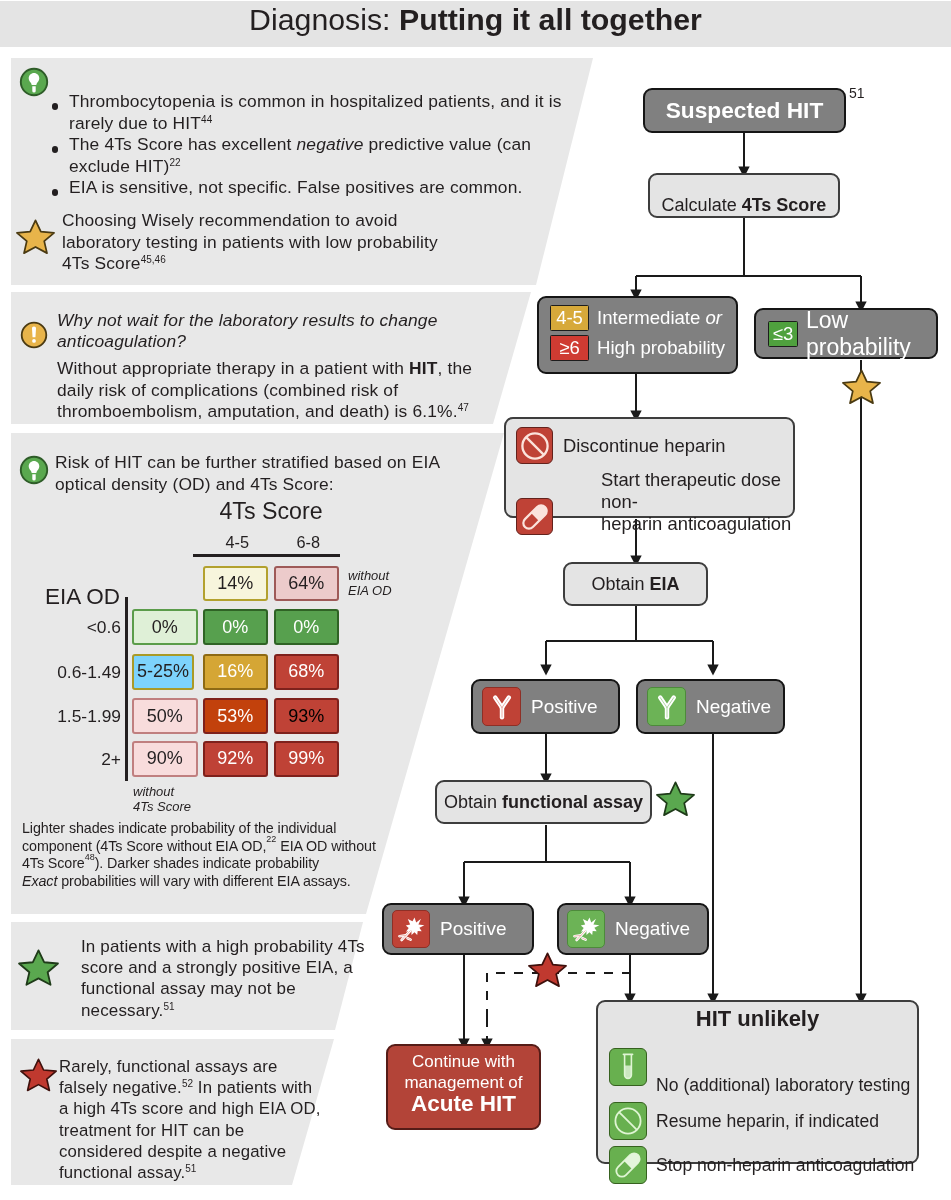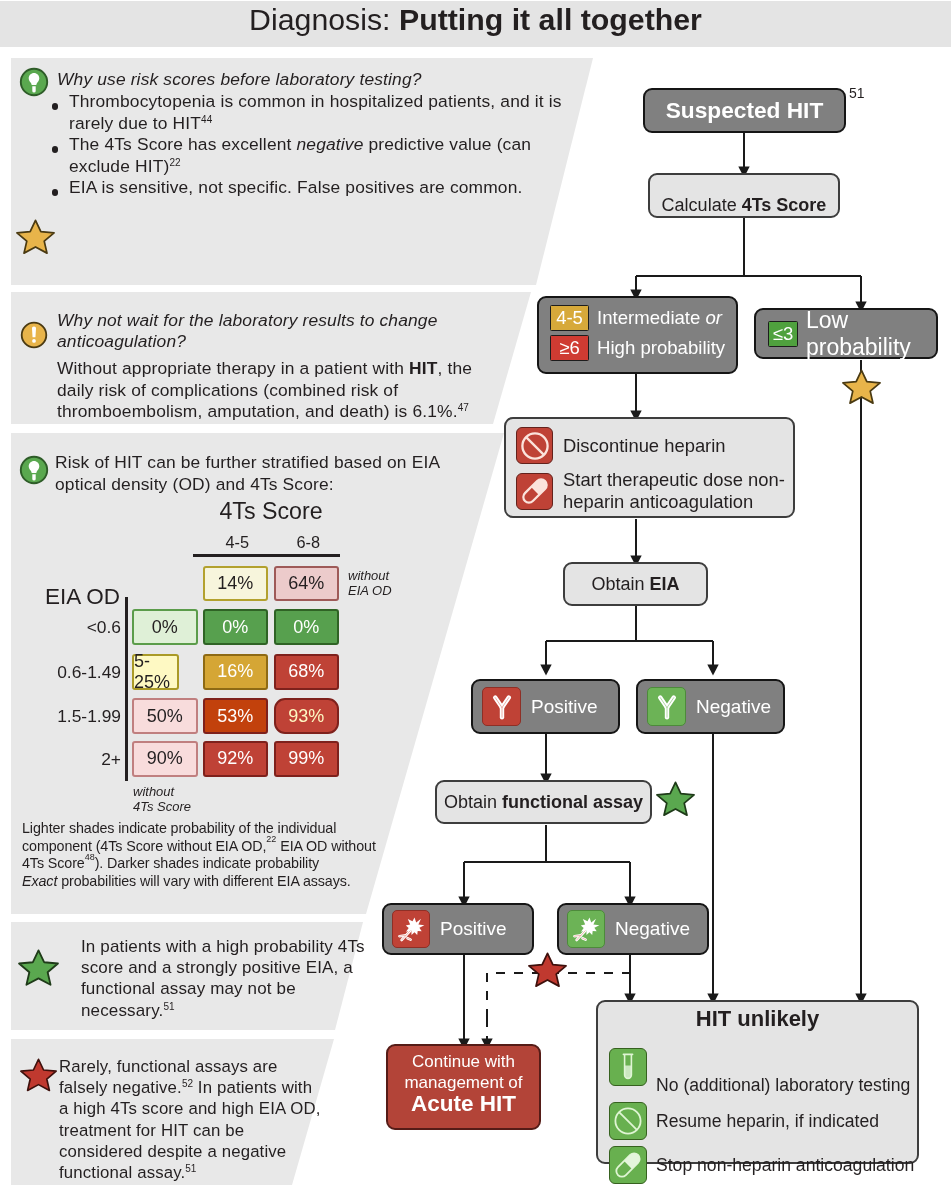--- a/index.html
+++ b/index.html
@@ -68,32 +68,36 @@
   <svg class="lpanel-shape" style="position:absolute;left:11px;top:58px;" width="584" height="227" viewBox="0 0 584 227" data-name="panel-1-background">
     <path d="M0,0 H582 L525,227 H0 Z" fill="#e8e8e8"></path>
   </svg>
 
   <svg style="position:absolute;left:19px;top:67px;" width="30" height="30" viewBox="0 0 30 30" data-name="lightbulb-green-icon">
     <circle cx="15" cy="15" r="13.2" fill="#5aa84f" stroke="#2e5c28" stroke-width="1.9"></circle>
     <path d="M15 5.9c-2.9 0-5.3 2.4-5.3 5.3 0 2.0 1.1 3.2 1.9 4.3 0.6 0.8 1.0 1.6 1.1 2.5h4.6c0.1-0.9 0.5-1.7 1.1-2.5 0.8-1.1 1.9-2.3 1.9-4.3 0-2.9-2.4-5.3-5.3-5.3z" fill="#ffffff"></path>
     <path d="M13.3 19.3 h3.4 v4.6 a1.7 1.7 0 0 1 -3.4 0 Z" fill="#ffffff"></path>
   </svg>
 
-  <div class="ptxt q" style="left:57px;top:69px;width:470px;" data-name="panel-1-question">Why use risk scores before laboratory testing?</div>
 
   <ul class="bul" style="position:absolute;left:52px;top:91px;width:520px;" data-name="panel-1-bullets">
     <li data-name="panel-1-bullet-1"><span data-name="bullet-1-line-1">Thrombocytopenia is common in hospitalized patients, and it is</span><br><span data-name="bullet-1-line-2">rarely due to HIT</span><sup data-name="bullet-1-sup">44</sup></li>
     <li data-name="panel-1-bullet-2"><span data-name="bullet-2-pre">The 4Ts Score has excellent </span><i data-name="bullet-2-em">negative</i><span data-name="bullet-2-post"> predictive value (can</span><br><span data-name="bullet-2-line-2">exclude HIT)</span><sup data-name="bullet-2-sup">22</sup></li>
     <li data-name="panel-1-bullet-3"><span data-name="bullet-3-text">EIA is sensitive, not specific. False positives are common.</span></li>
   </ul>
 
   <svg style="position:absolute;left:15px;top:219px;" width="41" height="41" viewBox="0 0 40 40" data-name="star-orange-icon">
     <path class="star5" d="M20.0 1.3 L25.2 12.3 L38.1 13.5 L28.5 21.6 L31.2 33.3 L20.0 27.3 L8.8 33.3 L11.5 21.6 L1.9 13.5 L14.8 12.3 Z" fill="#e8b44a" stroke="#4a3a12" stroke-width="1.7" stroke-linejoin="round"></path>
   </svg>
 
+  <div class="ptxt body14" style="left:62px;top:210px;width:440px;" data-name="panel-1-star-text">
+    <div data-name="star-text-line-1">Choosing Wisely recommendation to avoid</div>
+    <div data-name="star-text-line-2">laboratory testing in patients with low probability</div>
+    <div data-name="star-text-line-3"><span data-name="star-text-line-3-text">4Ts Score</span><sup data-name="star-text-line-3-sup">45,46</sup></div>
+  </div>
 
   <svg style="position:absolute;left:11px;top:292px;" width="524" height="132" viewBox="0 0 524 132" data-name="panel-2-background">
     <path d="M0,0 H520 L482,132 H0 Z" fill="#e8e8e8"></path>
   </svg>
 
   <svg style="position:absolute;left:20px;top:321px;" width="28" height="28" viewBox="0 0 28 28" data-name="exclamation-orange-icon">
     <circle cx="14" cy="14" r="12.3" fill="#e8b44a" stroke="#4a3a12" stroke-width="1.8"></circle>
     <path d="M14 5.6 c-1.25 0 -2.1 0.85 -2.0 2.0 l0.55 8.6 h2.9 l0.55 -8.6 c0.1 -1.15 -0.75 -2.0 -2.0 -2.0 z" fill="#fff"></path>
     <circle cx="14" cy="19.9" r="1.85" fill="#fff"></circle>
   </svg>
@@ -133,27 +137,27 @@
       <div class="hm-axis" style="left:45px;top:584px;" data-name="heatmap-row-axis-label">EIA OD</div>
       <div class="hm-cell" style="left:202.5px;top:566px;width:65.5px;height:35px;background:#f7f5dc;border-color:#b3a12e;color:#231f20;" data-name="heatmap-header-cell-1">14%</div>
       <div class="hm-cell" style="left:273.5px;top:566px;width:65.5px;height:35px;background:#eccbcb;border-color:#9e5a58;color:#231f20;" data-name="heatmap-header-cell-2">64%</div>
       <div class="hm-note" style="left:348px;top:568px;width:80px;" data-name="heatmap-right-note-line-1">without</div>
       <div class="hm-note" style="left:348px;top:583px;width:80px;" data-name="heatmap-right-note-line-2">EIA OD</div>
       <div class="hm-rowlbl" style="left:10px;top:617px;width:111px;" data-name="heatmap-row-label-0">&lt;0.6</div>
       <div class="hm-cell" style="left:132px;top:609px;width:65.5px;height:36px;background:#dff0d7;border-color:#5b9c4a;color:#231f20;" data-name="heatmap-cell-r0-c0">0%</div>
       <div class="hm-cell" style="left:202.5px;top:609px;width:65.5px;height:36px;background:#57a04e;border-color:#2f6325;color:#ffffff;" data-name="heatmap-cell-r0-c1">0%</div>
       <div class="hm-cell" style="left:273.5px;top:609px;width:65.5px;height:36px;background:#57a04e;border-color:#2f6325;color:#ffffff;" data-name="heatmap-cell-r0-c2">0%</div>
       <div class="hm-rowlbl" style="left:10px;top:661.5px;width:111px;" data-name="heatmap-row-label-1">0.6-1.49</div>
-      <div class="hm-cell" style="left:132px;top:653.5px;width:47px;height:36px;background:#fef9c3;border-color:#aa9a27;color:#231f20;" data-name="heatmap-cell-r1-c0">5-25%</div>
+      <div class="hm-cell" style="left:132px;top:653.5px;width:62px;height:36px;background:#7dd3fc;border-color:#aa9a27;color:#231f20;" data-name="heatmap-cell-r1-c0">5-25%</div>
       <div class="hm-cell" style="left:202.5px;top:653.5px;width:65.5px;height:36px;background:#d5a635;border-color:#8e6a14;color:#ffffff;" data-name="heatmap-cell-r1-c1">16%</div>
       <div class="hm-cell" style="left:273.5px;top:653.5px;width:65.5px;height:36px;background:#bf4236;border-color:#7e211c;color:#ffffff;" data-name="heatmap-cell-r1-c2">68%</div>
       <div class="hm-rowlbl" style="left:10px;top:706px;width:111px;" data-name="heatmap-row-label-2">1.5-1.99</div>
       <div class="hm-cell" style="left:132px;top:698px;width:65.5px;height:36px;background:#f8dcdc;border-color:#c07f7f;color:#231f20;" data-name="heatmap-cell-r2-c0">50%</div>
       <div class="hm-cell" style="left:202.5px;top:698px;width:65.5px;height:36px;background:#c2410c;border-color:#7e211c;color:#ffffff;" data-name="heatmap-cell-r2-c1">53%</div>
-      <div class="hm-cell" style="left:273.5px;top:698px;width:65.5px;height:36px;background:#bf4236;border-color:#7e211c;color:#fef9c3;border-radius:11px;" data-name="heatmap-cell-r2-c2">93%</div>
+      <div class="hm-cell" style="left:273.5px;top:698px;width:65.5px;height:36px;background:#bf4236;border-color:#7e211c;color:#000000;" data-name="heatmap-cell-r2-c2">93%</div>
       <div class="hm-rowlbl" style="left:10px;top:748.5px;width:111px;" data-name="heatmap-row-label-3">2+</div>
       <div class="hm-cell" style="left:132px;top:740.5px;width:65.5px;height:36px;background:#f8dcdc;border-color:#c07f7f;color:#231f20;" data-name="heatmap-cell-r3-c0">90%</div>
       <div class="hm-cell" style="left:202.5px;top:740.5px;width:65.5px;height:36px;background:#bf4236;border-color:#7e211c;color:#ffffff;" data-name="heatmap-cell-r3-c1">92%</div>
       <div class="hm-cell" style="left:273.5px;top:740.5px;width:65.5px;height:36px;background:#bf4236;border-color:#7e211c;color:#ffffff;" data-name="heatmap-cell-r3-c2">99%</div>
       <div class="hm-note" style="left:133px;top:784px;width:110px;" data-name="heatmap-col0-footer-line-1">without</div>
       <div class="hm-note" style="left:133px;top:799px;width:110px;" data-name="heatmap-col0-footer-line-2">4Ts Score</div>
     </div>
 
   <div class="ptxt" style="left:22px;top:820px;width:370px;font-size:14.3px;line-height:17.5px;letter-spacing:-0.1px;" data-name="panel-3-footnote">
       <style>[data-name="panel-3-footnote"] sup{font-size:9px;vertical-align:2.5px;}</style>
@@ -275,21 +279,21 @@
        padding:8px 0 0 10px;box-sizing:border-box;" data-name="discontinue-heparin-box">
     <div style="display:flex;align-items:center;margin-bottom:5px;" data-name="discontinue-row">
       <span class="icon-sq" style="width:37px;height:37px;background:#bf4236;border:1.7px solid #63221c;border-radius:6px;flex:0 0 auto;" data-name="no-entry-red-icon">
         <svg width="34" height="34" viewBox="0 0 34 34">
             <circle cx="17" cy="17" r="12.6" fill="none" stroke="#fbe3dc" stroke-width="2.3"></circle>
             <line x1="8.1" y1="8.1" x2="25.9" y2="25.9" stroke="#fbe3dc" stroke-width="2.3"></line>
           </svg>
       </span>
       <span style="margin-left:10px;font-size:18.4px;" data-name="discontinue-label">Discontinue heparin</span>
     </div>
-    <div style="display:flex;align-items:center;" data-name="start-therapeutic-row">
+    <div style="display:flex;align-items:flex-end;gap:38px;" data-name="start-therapeutic-row">
       <span class="icon-sq" style="width:37px;height:37px;background:#bf4236;border:1.7px solid #63221c;border-radius:6px;flex:0 0 auto;" data-name="pill-red-icon">
         <svg width="34" height="34" viewBox="0 0 34 34">
           <g transform="rotate(-45 17 17)">
               <rect x="2.8" y="11.4" width="28.4" height="11.2" rx="5.6" fill="none" stroke="#fbe3dc" stroke-width="2.2"></rect>
               <path d="M17 11.4 h8.6 a5.6 5.6 0 0 1 0 11.2 H17 Z" fill="#fbe3dc"></path>
             </g>
         </svg>
       </span>
       <span style="margin-left:10px;font-size:18.4px;line-height:22px;" data-name="start-therapeutic-label">
         <span data-name="start-therapeutic-line-1">Start therapeutic dose non-</span><br><span data-name="start-therapeutic-line-2">heparin anticoagulation</span>

